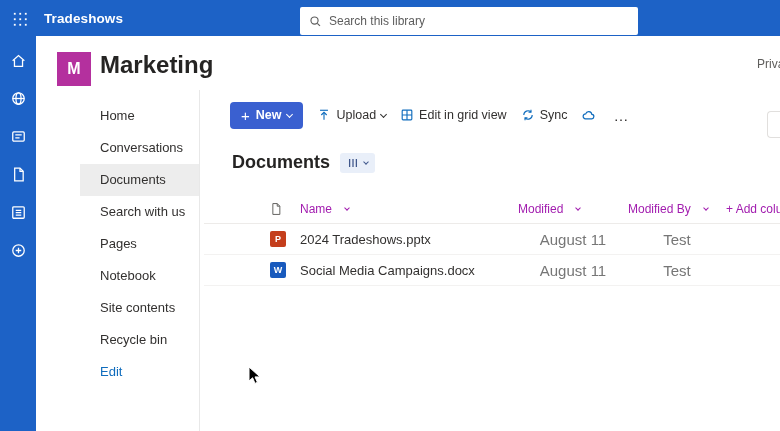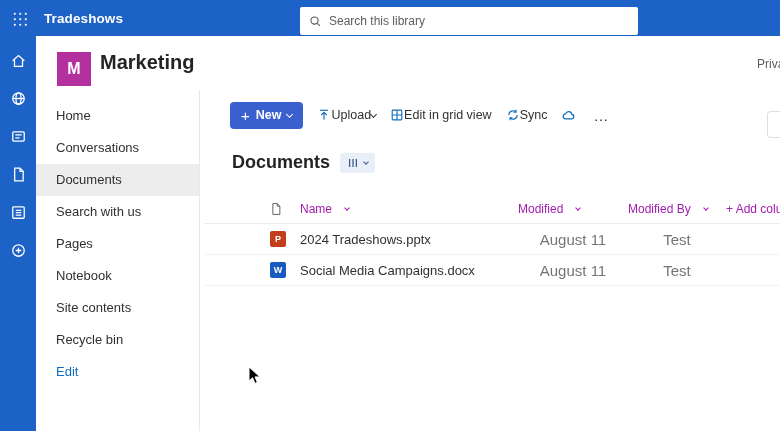--- a/index.html
+++ b/index.html
@@ -25,41 +25,41 @@
   .app-rail { position:absolute; left:0; top:36px; width:36px; height:395px; background:#1d62c6;
               display:flex; flex-direction:column; align-items:center; padding-top:14px; gap:18px; z-index:4; }
   .rail-btn { width:24px; height:20px; display:flex; align-items:center; justify-content:center; cursor:pointer; }
   .rail-btn svg { stroke:#fff; fill:none; stroke-width:1.2; }
 
   
   .site-header { position:absolute; left:36px; top:36px; width:744px; height:54px; background:#fff; }
   .site-logo { position:absolute; left:21px; top:16px; width:34px; height:34px; background:#b4309e;
                color:#fff; font-size:16px; font-weight:700; display:flex; align-items:center;
                justify-content:center; cursor:pointer; }
-  .site-title { position:absolute; left:64px; top:15px; font-size:20px; font-weight:700; color:#252423; }
+  .site-title { position:absolute; left:64px; top:15px; font-size:24px; font-weight:700; color:#252423; }
   .site-privacy { position:absolute; left:721px; top:21px; font-size:12px; color:#5f5e5c; white-space:nowrap; }
 
   
   .site-nav { position:absolute; left:36px; top:90px; width:164px; height:341px; background:#fff;
-              border-right:1px solid #e8e8e8; padding-top:10px; }
+              border-right:1px solid #e8e8e8; padding-top:10px;padding-left:44px; }
   .nav-item { height:32px; line-height:32px; padding-left:20px; font-size:13px; color:#32302f;
               cursor:pointer; white-space:nowrap; }
   .nav-item.selected { background:#ededed; }
   .nav-item.link { color:#0f6cbd; }
 
   
   .content { position:absolute; left:204px; top:90px; width:576px; height:341px; background:#fff; }
 
   .command-bar { position:absolute; left:0; top:10px; width:576px; height:30px;
                  display:flex; align-items:center; gap:14px; padding-left:26px; }
   .btn-new { display:flex; align-items:center; gap:6px; background:#3a60d0; color:#fff; border:none;
              border-radius:4px; padding:0 11px; height:27px; font-size:12.5px; font-weight:700;
              font-family:inherit; cursor:pointer; }
   .btn-new .plus { font-size:15px; font-weight:400; line-height:1; }
-  .cmd { display:flex; align-items:center; font-size:12.5px; color:#32302f; cursor:pointer;
+  .cmd { display:flex; align-items:center; gap:5px; font-size:12.5px; color:#32302f; cursor:pointer;
          white-space:nowrap; }
   .cmd svg { stroke:#0f6cbd; fill:none; stroke-width:1.3; flex:0 0 auto; }
   .cmd-more { font-size:15px; color:#32302f; cursor:pointer; padding:0 3px; line-height:1; }
   .right-sliver { position:absolute; right:0; top:11px; width:13px; height:27px; background:#fff;
                   border:1px solid #e1dfdd; border-right:none; border-radius:4px 0 0 4px; cursor:pointer; }
 
   .chev { width:5px; height:5px; border-right:1.4px solid currentColor; border-bottom:1.4px solid currentColor;
           transform:rotate(45deg); display:inline-block; margin-top:-2px; }
   .chev-white { border-color:#fff; }
   .chev-sm { width:4px; height:4px; border-width:1px; margin-top:-1px; }

